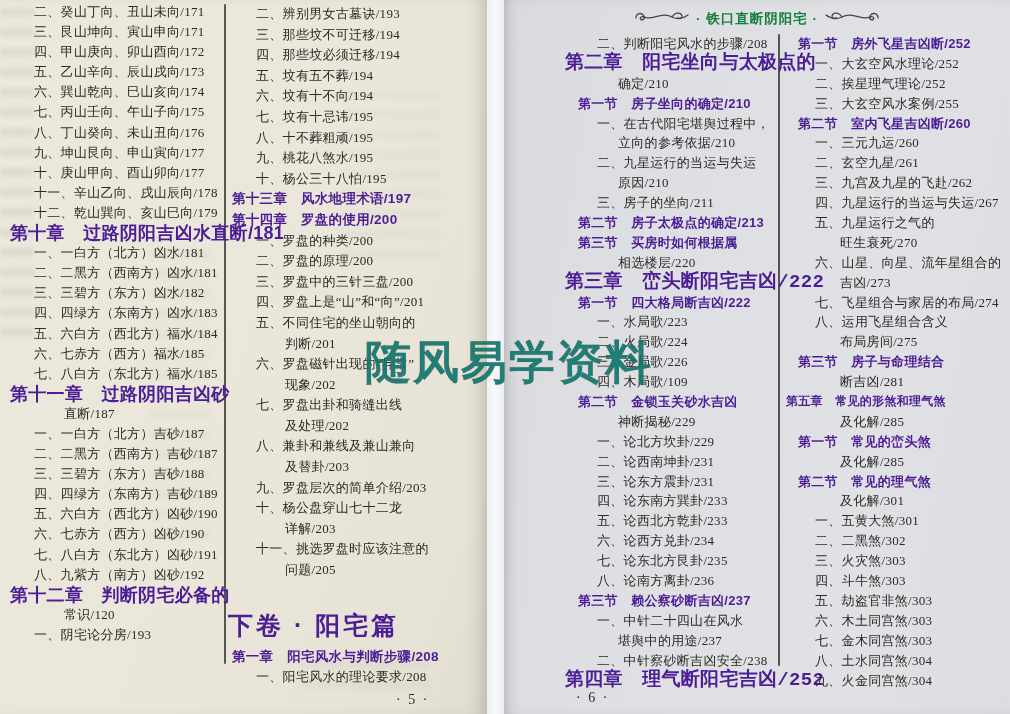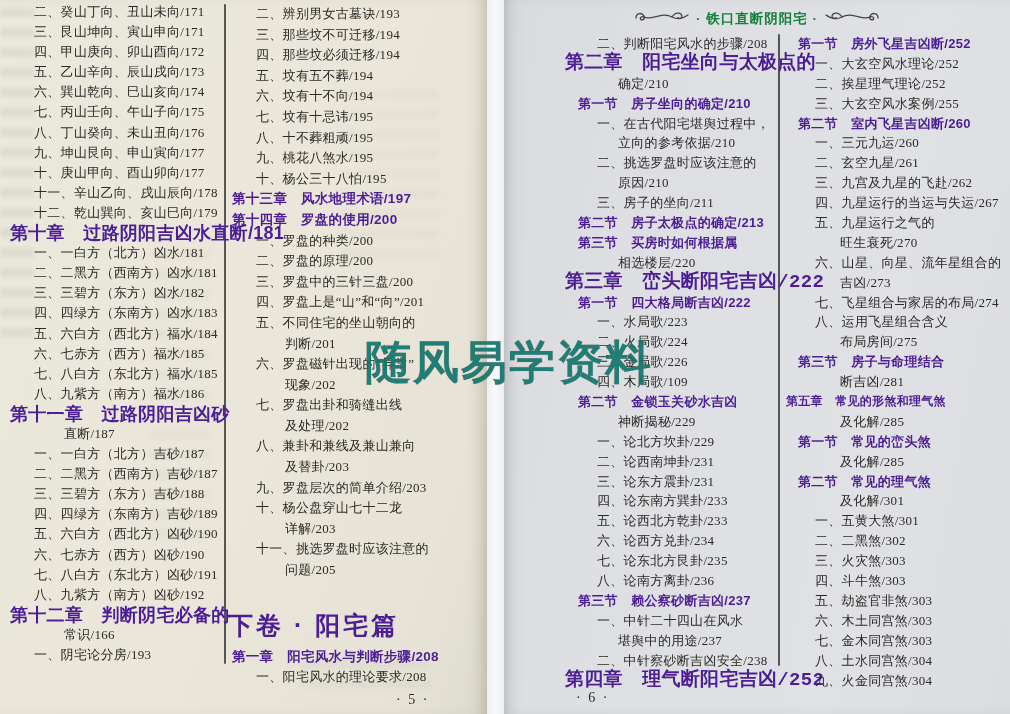--- a/index.html
+++ b/index.html
@@ -137,33 +137,32 @@
       <div class="ln s-item">十一、辛山乙向、戌山辰向/178</div>
       <div class="ln s-item">十二、乾山巽向、亥山巳向/179</div>
       <div class="ln s-chapter">第十章　过路阴阳吉凶水直断/181</div>
       <div class="ln s-item">一、一白方（北方）凶水/181</div>
       <div class="ln s-item">二、二黑方（西南方）凶水/181</div>
       <div class="ln s-item">三、三碧方（东方）凶水/182</div>
       <div class="ln s-item">四、四绿方（东南方）凶水/183</div>
       <div class="ln s-item">五、六白方（西北方）福水/184</div>
       <div class="ln s-item">六、七赤方（西方）福水/185</div>
       <div class="ln s-item">七、八白方（东北方）福水/185</div>
-      <div class="ln s-item">八、九紫方（南方）福水/186</div>
       <div class="ln s-chapter">第十一章　过路阴阳吉凶砂</div>
       <div class="ln s-contc">直断/187</div>
       <div class="ln s-item">一、一白方（北方）吉砂/187</div>
       <div class="ln s-item">二、二黑方（西南方）吉砂/187</div>
       <div class="ln s-item">三、三碧方（东方）吉砂/188</div>
       <div class="ln s-item">四、四绿方（东南方）吉砂/189</div>
       <div class="ln s-item">五、六白方（西北方）凶砂/190</div>
       <div class="ln s-item">六、七赤方（西方）凶砂/190</div>
       <div class="ln s-item">七、八白方（东北方）凶砂/191</div>
       <div class="ln s-item">八、九紫方（南方）凶砂/192</div>
       <div class="ln s-chapter">第十二章　判断阴宅必备的</div>
-      <div class="ln s-contc">常识/166</div>
+      <div class="ln s-contc">常识/120</div>
       <div class="ln s-item">一、阴宅论分房/193</div>
     </div>
   <div class="toc-col" id="lp-col2">
       <div class="ln s-item">二、辨别男女古墓诀/193</div>
       <div class="ln s-item">三、那些坟不可迁移/194</div>
       <div class="ln s-item">四、那些坟必须迁移/194</div>
       <div class="ln s-item">五、坟有五不葬/194</div>
       <div class="ln s-item">六、坟有十不向/194</div>
       <div class="ln s-item">七、坟有十忌讳/195</div>
       <div class="ln s-item">八、十不葬粗顽/195</div>
@@ -192,21 +191,21 @@
       <div class="ln s-chapter">第一章　阳宅风水与判断步骤/208</div>
       <div class="ln s-item">一、阳宅风水的理论要求/208</div>
     </div>
   <div class="toc-col" id="rp-col1">
       <div class="ln s-item">二、判断阳宅风水的步骤/208</div>
       <div class="ln s-chapter">第二章　阳宅坐向与太极点的</div>
       <div class="ln s-contc">确定/210</div>
       <div class="ln s-section">第一节　房子坐向的确定/210</div>
       <div class="ln s-item">一、在古代阳宅堪舆过程中，</div>
       <div class="ln s-cont">立向的参考依据/210</div>
-      <div class="ln s-item">二、挑选罗盘时应该注意的</div>
+      <div class="ln s-item">二、九星运行的当运与失运</div>
       <div class="ln s-cont">原因/210</div>
       <div class="ln s-item">三、房子的坐向/211</div>
       <div class="ln s-section">第二节　房子太极点的确定/213</div>
       <div class="ln s-section">第三节　买房时如何根据属</div>
       <div class="ln s-cont">相选楼层/220</div>
       <div class="ln s-chapter">第三章　峦头断阳宅吉凶/222</div>
       <div class="ln s-section">第一节　四大格局断吉凶/222</div>
       <div class="ln s-item">一、水局歌/223</div>
       <div class="ln s-item">二、火局歌/224</div>
       <div class="ln s-item">三、金局歌/226</div>

